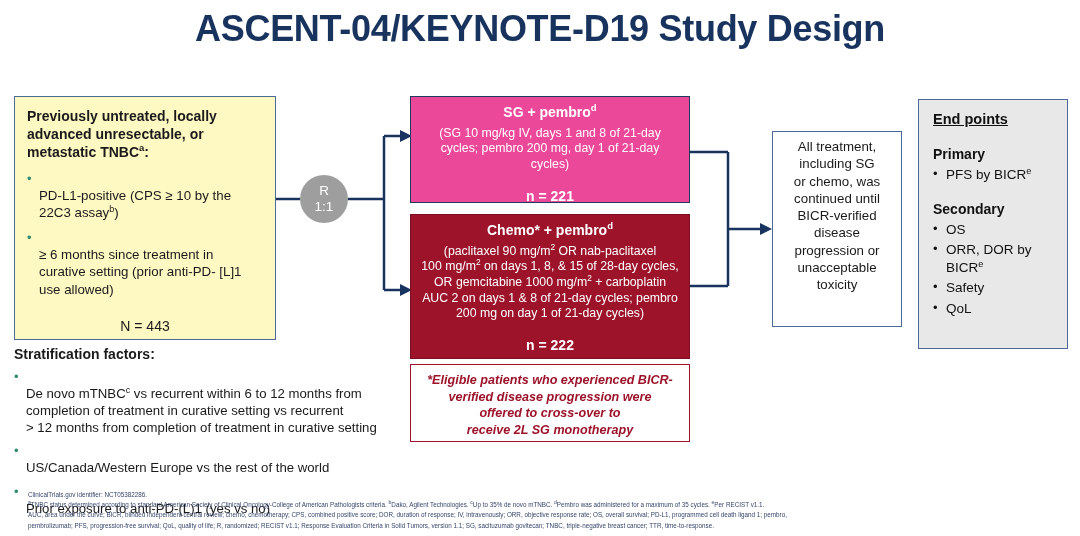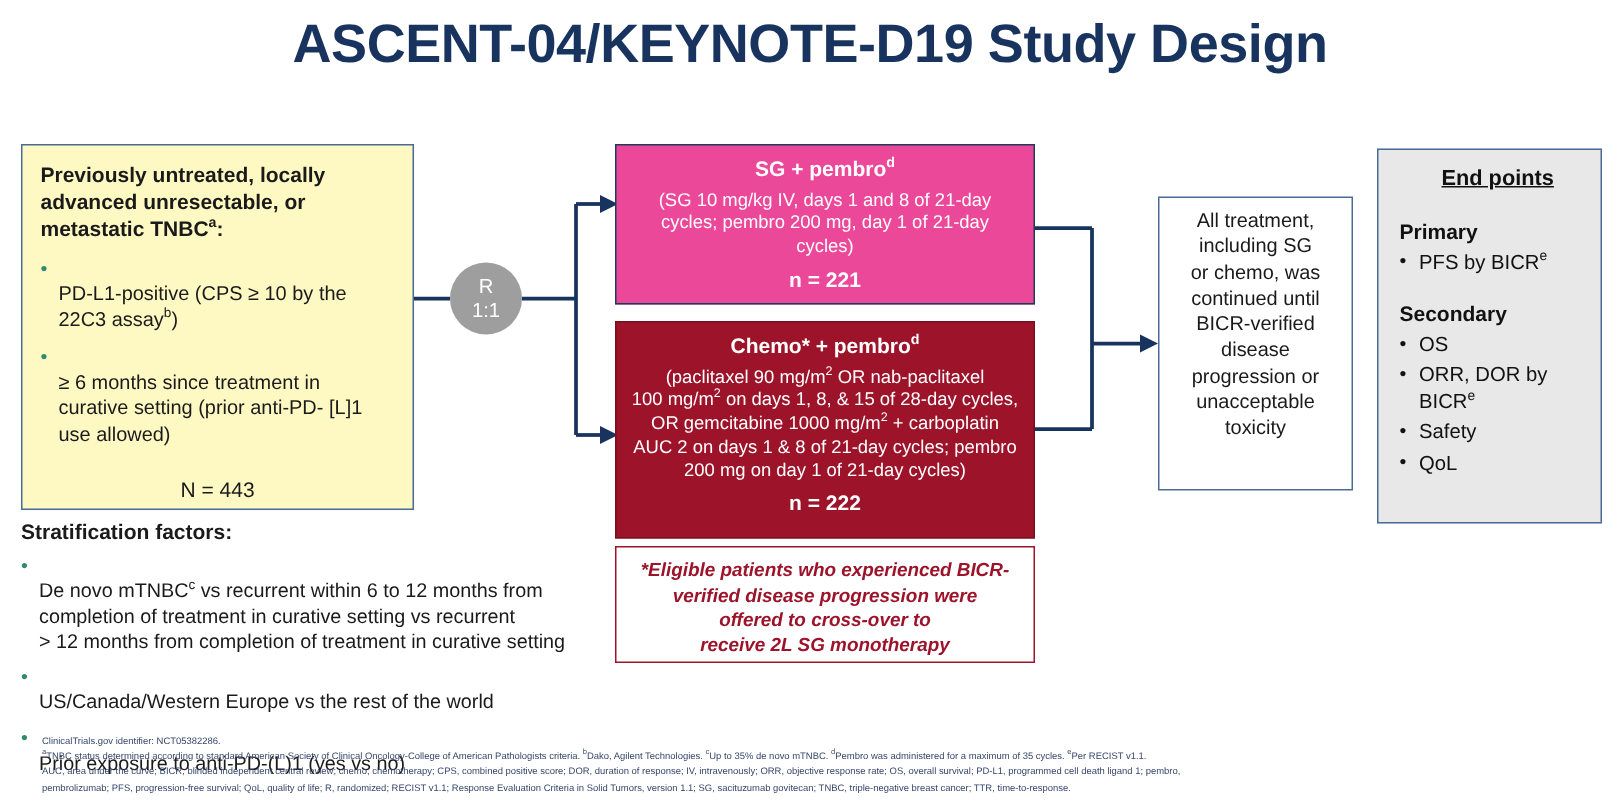--- a/index.html
+++ b/index.html
@@ -56,21 +56,21 @@
     color: #ffffff; padding: 7px 8px 4px 8px;
     font-size: 12.3px; line-height: 1.27; text-align: center;
   }
   #chemobox {
     left: 410px; top: 214px; width: 280px; height: 145px;
     background: #9c132a; border: 1.5px solid #7a0f21;
     color: #ffffff; padding: 7px 6px 20px 6px;
     font-size: 12.3px; line-height: 1.27; text-align: center;
   }
   .armhead { font-weight: bold; font-size: 14px; margin-bottom: 4px; }
-  .armn { font-weight: bold; font-size: 14px; margin-top: 5px; }
+  .armn { font-weight: bold; font-size: 14px; margin-top: 15px; }
   .armdesc { font-size: 12.3px; }
 
   
   #crossover {
     left: 410px; top: 364px; width: 280px; height: 78px;
     background: #ffffff; border: 1.5px solid #9c132a;
     color: #9c132a; padding: 7px 8px;
     font-size: 12.6px; font-weight: bold; font-style: italic;
     line-height: 1.32; text-align: center;
   }
@@ -86,21 +86,20 @@
   
   #endpoints {
     left: 918px; top: 99px; width: 150px; height: 250px;
     background: #e8e8e8; border: 1.5px solid #4a6a98;
     color: #111; padding: 10px 8px 8px 14px;
     font-size: 13.5px; line-height: 1.3;
   }
   #endpoints .ephead {
     font-weight: bold; font-size: 14.5px; text-decoration: underline;
     margin-bottom: 7px;
-    margin-left: 28px;
   }
   #endpoints .sect { font-weight: bold; font-size: 14px; margin-top: 16px; }
   #endpoints .sect2 { font-weight: bold; font-size: 14px; margin-top: 16px; }
   .epitem { display: flex; margin-top: 3px; }
   .epitem .dot { flex: 0 0 13px; font-size: 13px; }
   .epitem .txt { flex: 1; }
 
   
   #strat {
     position: absolute; left: 14px; top: 346px; width: 400px;

